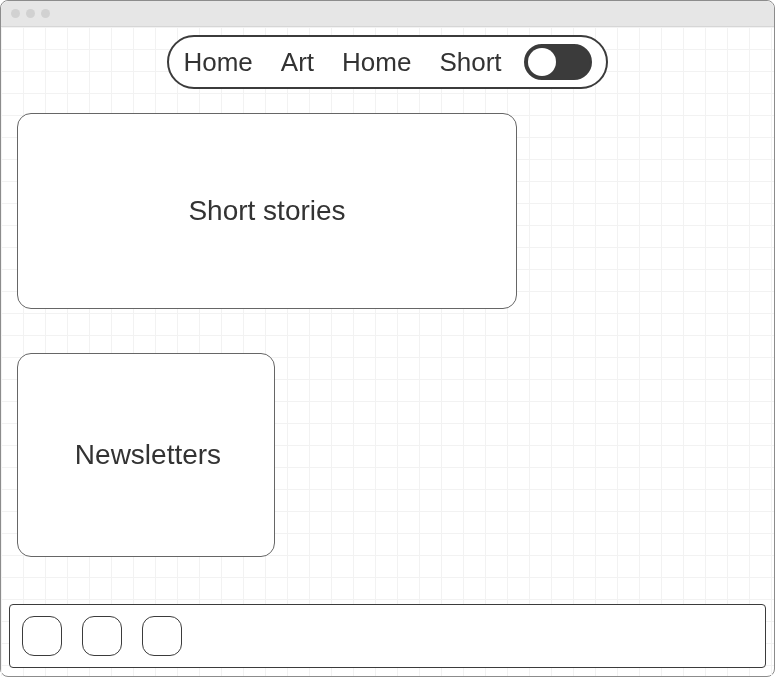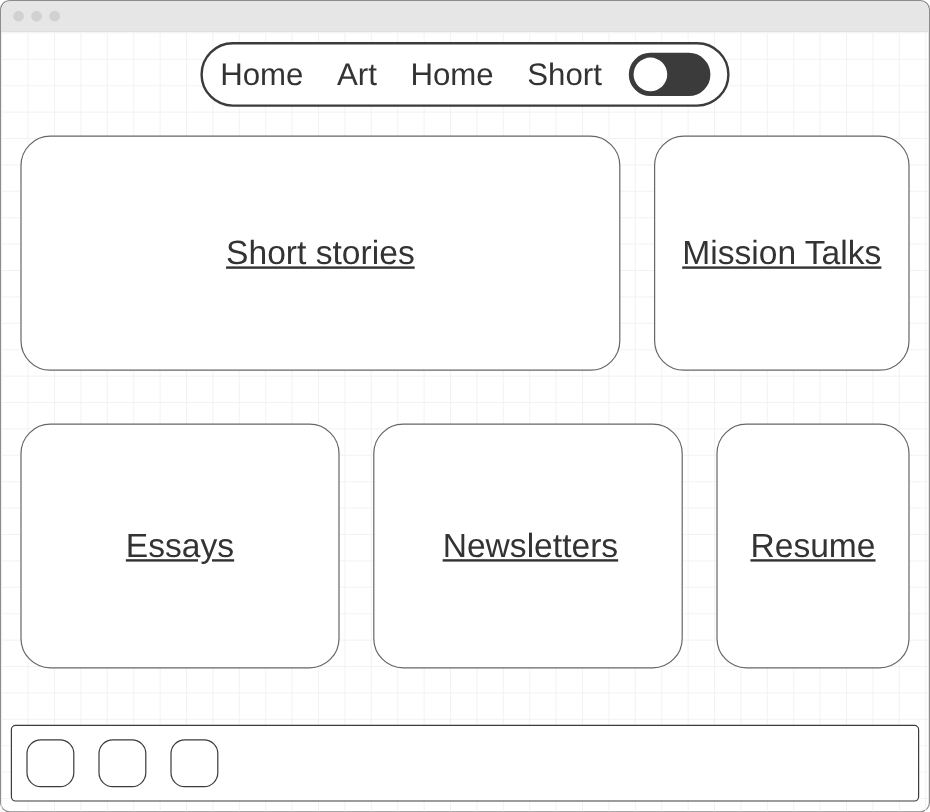--- a/index.html
+++ b/index.html
@@ -93,31 +93,30 @@
     flex: 1;
     padding: 0 10px;
   }
   .row {
     display: flex;
     gap: 28px;
     margin-bottom: 44px;
   }
   .card {
     border: 1.5px solid #666;
-    border-radius: 25px;
+    border-radius: 14px;
     background: #fff;
     display: flex;
     align-items: center;
     justify-content: center;
     text-align: center;
     font-size: 28px;
     color: #333;
     cursor: pointer;
     padding: 8px;
-    text-decoration: underline;
   }
   .row1 .card { height: 196px; }
   .row1 .c-short { flex: 0 0 500px; }
   .row1 .c-mission { flex: 1; }
   .row2 .card { height: 204px; }
   .row2 .c-essays { flex: 0 0 266px; }
   .row2 .c-news { flex: 0 0 258px; padding-left: 12px; }
   .row2 .c-resume { flex: 1; }
   .footer {
     margin: 0 2px 2px 2px;
@@ -161,33 +160,24 @@
           <div class="toggle-knob"></div>
         </div>
       </div>
     </div>
 
     <div class="grid">
       <div class="row row1">
         <div class="card c-short">
           <span>Short stories</span>
         </div>
-        <div class="card c-mission">
-          <span>Mission Talks</span>
-        </div>
       </div>
       <div class="row row2">
-        <div class="card c-essays">
-          <span>Essays</span>
-        </div>
         <div class="card c-news">
           <span>Newsletters</span>
-        </div>
-        <div class="card c-resume">
-          <span>Resume</span>
         </div>
       </div>
     </div>
 
     <div class="footer">
       <div class="ficon"></div>
       <div class="ficon"></div>
       <div class="ficon"></div>
     </div>
 

